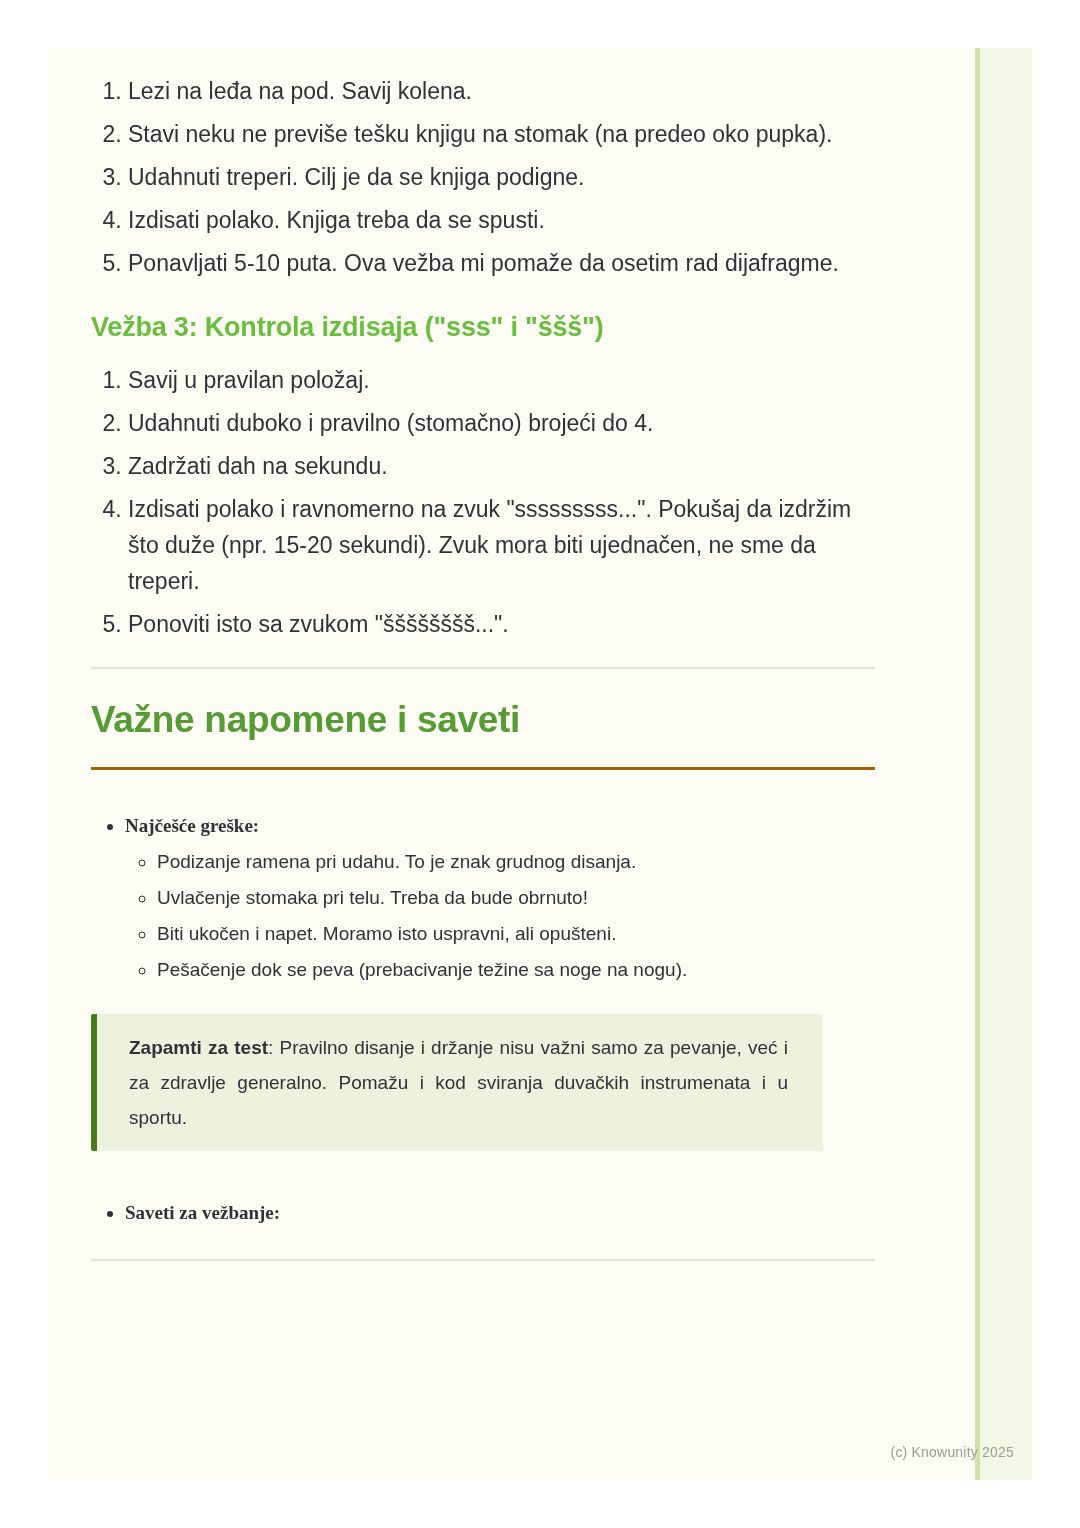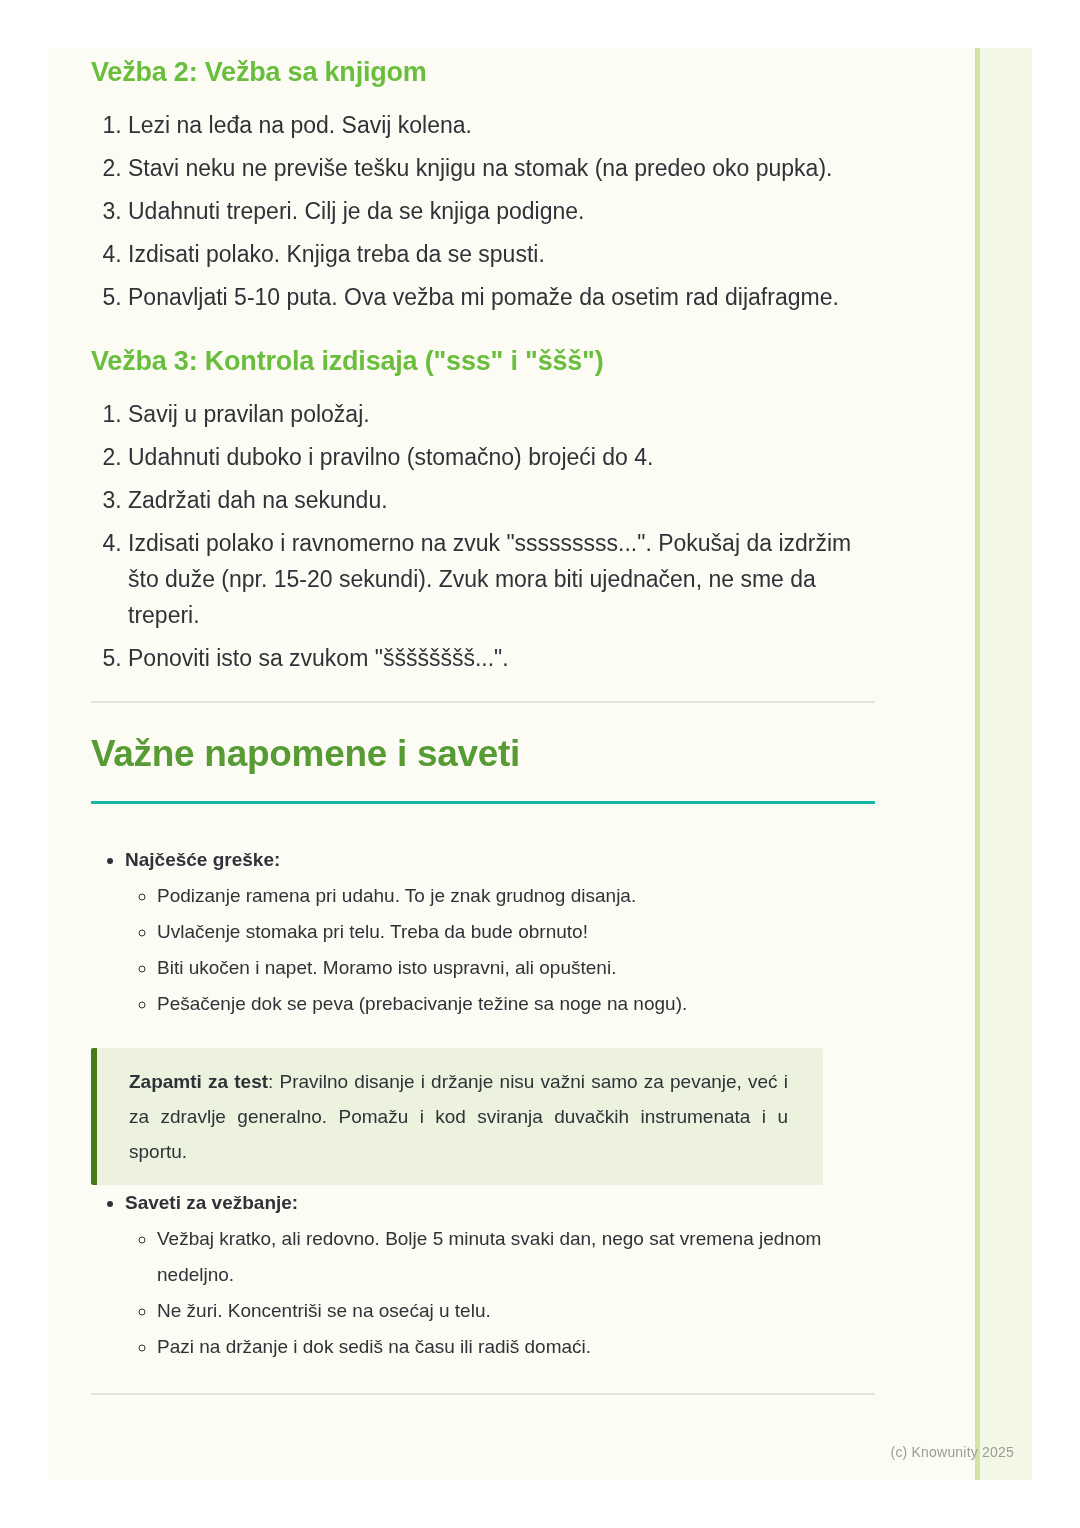--- a/index.html
+++ b/index.html
@@ -49,38 +49,39 @@
     margin-top: 25px;
   }
   h1.main-heading {
     margin-top: 28px;
     font-size: 37px;
     font-weight: bold;
     color: #579b34;
     line-height: 1.25;
     letter-spacing: -0.3px;
     padding-bottom: 24px;
-    border-bottom: 3px solid #14b8a6;
+    border-bottom: 3px solid #a16207;
   }
   ul.notes {
     margin-top: 38px;
     padding-left: 34px;
     list-style-type: disc;
     font-size: 19px;
     line-height: 36px;
   }
-  ul.notes > li > .note-label { font-weight: bold; }
+  ul.notes > li > .note-label { font-weight: bold; font-family: Liberation Serif, serif; }
   ul.notes ul {
     margin-top: 0;
     padding-left: 32px;
     list-style-type: circle;
   }
   ul.notes ul li { }
   .callout {
     margin-top: 26px;
+    margin-bottom: 44px;
     background: #edf2df;
     border-left: 6px solid #48791e;
     border-radius: 2px;
     padding: 16px 35px 16px 32px;
     width: 732px;
   }
   .callout p {
     font-size: 19px;
     line-height: 35px;
     text-align: justify;
@@ -97,21 +98,20 @@
   }
 </style>
 </head>
 <body>
 
 <div class="page">
   <div class="accent-band"></div>
 
   <div class="content">
 
-    <h2 class="sub-heading">Vežba 2: Vežba sa knjigom</h2>
     <ol class="steps">
       <li>Lezi na leđa na pod. Savij kolena.</li>
       <li>Stavi neku ne previše tešku knjigu na stomak (na predeo oko pupka).</li>
       <li>Udahnuti treperi. Cilj je da se knjiga podigne.</li>
       <li>Izdisati polako. Knjiga treba da se spusti.</li>
       <li>Ponavljati 5-10 puta. Ova vežba mi pomaže da osetim rad dijafragme.</li>
     </ol>
 
     <h2 class="sub-heading second">Vežba 3: Kontrola izdisaja ("sss" i "ššš")</h2>
     <ol class="steps">
@@ -138,25 +138,20 @@
       </li>
     </ul>
 
     <div class="callout">
       <p><span class="callout-lead">Zapamti za test</span><span>: Pravilno disanje i držanje nisu važni samo za pevanje, već i za zdravlje generalno. Pomažu i kod sviranja duvačkih instrumenata i u sportu.</span></p>
     </div>
 
     <ul class="notes" style="margin-top:0;">
       <li>
         <span class="note-label">Saveti za vežbanje:</span>
-        <ul>
-          <li>Vežbaj kratko, ali redovno. Bolje 5 minuta svaki dan, nego sat vremena jednom nedeljno.</li>
-          <li>Ne žuri. Koncentriši se na osećaj u telu.</li>
-          <li>Pazi na držanje i dok sediš na času ili radiš domaći.</li>
-        </ul>
       </li>
     </ul>
 
     <hr class="divider divider-bottom">
   </div>
 
   <div class="copyright">(c) Knowunity 2025</div>
 </div>
 
 </body></html>

